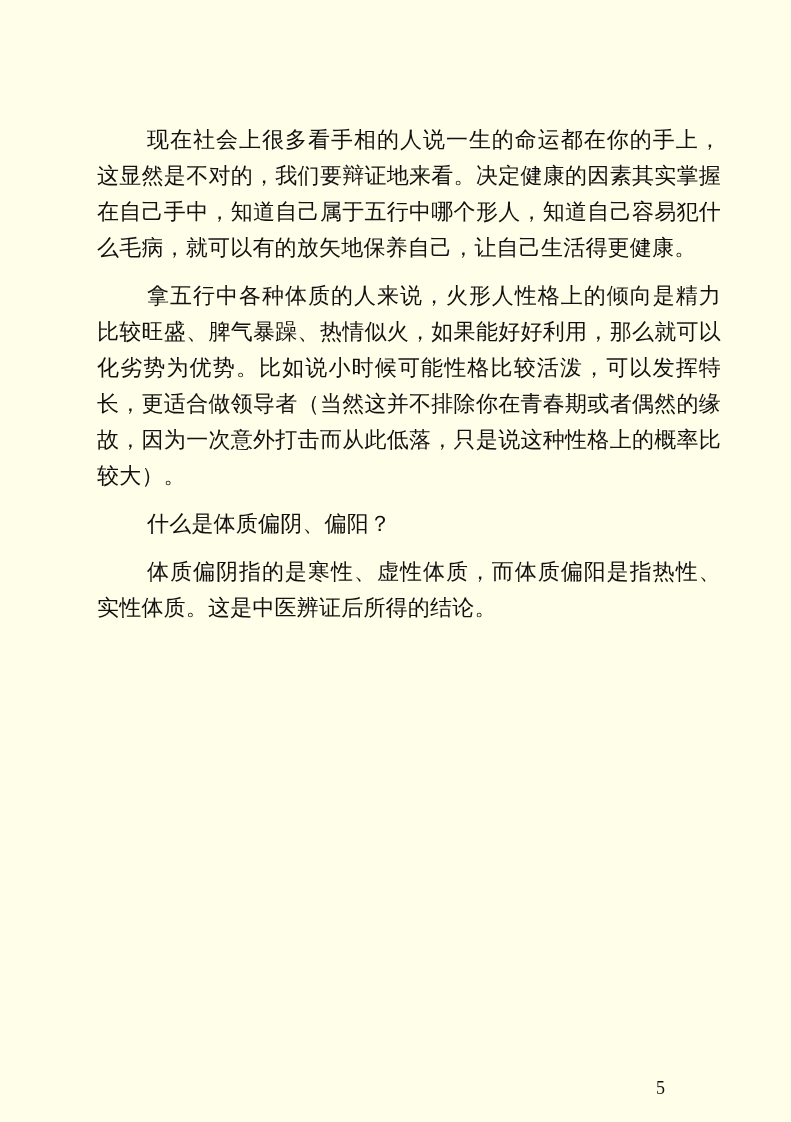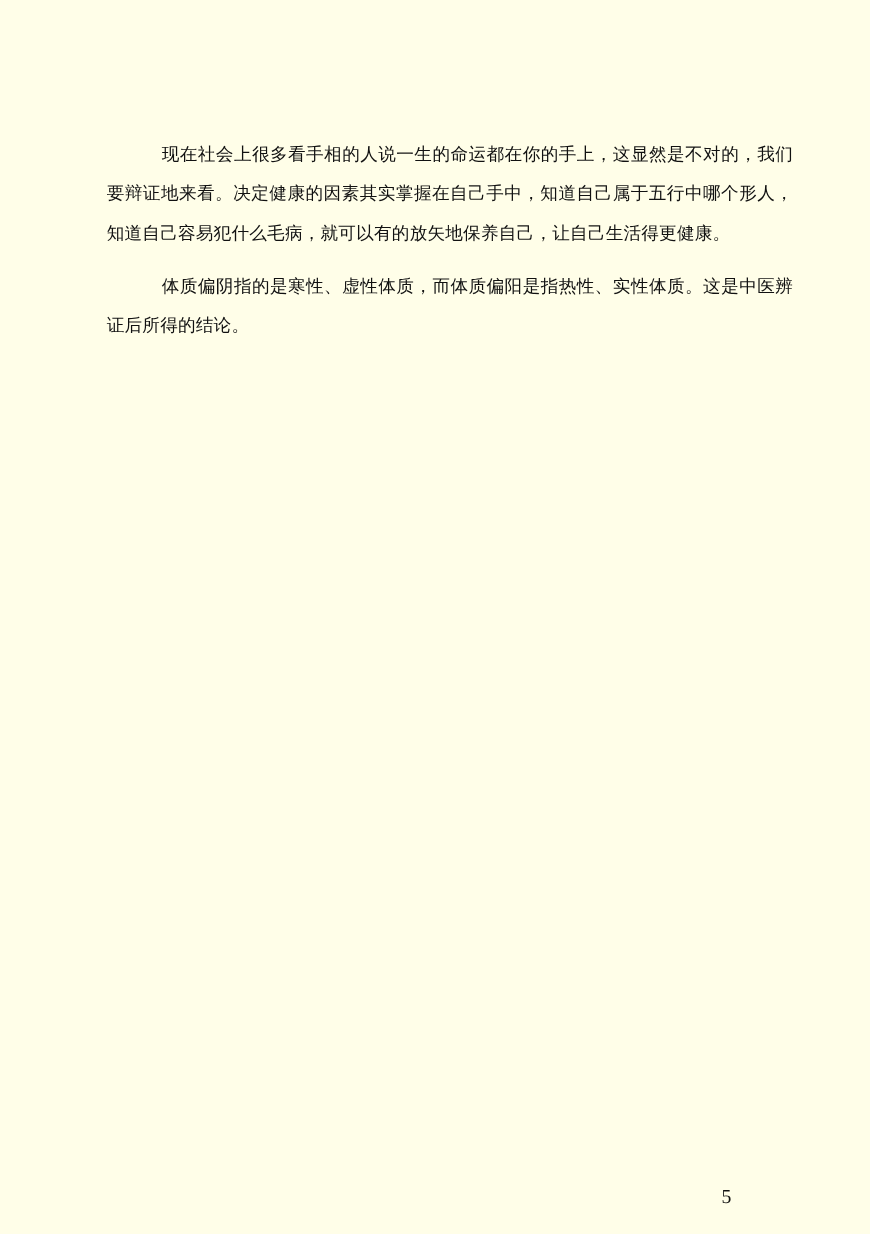--- a/index.html
+++ b/index.html
@@ -16,37 +16,39 @@
       color: #111111;
     }
     .page {
       position: absolute;
       left: 97px;
       top: 122px;
       width: 624px;
     }
     .para {
       margin: 0 0 12px 0;
-      font-size: 16px;
+      font-size: 22px;
       line-height: 36px;
       text-indent: 50px;
       text-align: justify;
       letter-spacing: 0.2px;
       word-break: break-all;
     }
     .page-number {
       position: absolute;
       left: 656px;
       top: 1078px;
       font-family: "Liberation Serif", "DejaVu Serif", serif;
       font-size: 18px;
       color: #111111;
     }
   </style>
 </head>
 <body>
 
 <div class="page">
   <p class="para">现在社会上很多看手相的人说一生的命运都在你的手上，这显然是不对的，我们要辩证地来看。决定健康的因素其实掌握在自己手中，知道自己属于五行中哪个形人，知道自己容易犯什么毛病，就可以有的放矢地保养自己，让自己生活得更健康。</p>
+  <p class="para">拿五行中各种体质的人来说，火形人性格上的倾向是精力比较旺盛、脾气暴躁、热情似火，如果能好好利用，那么就可以化劣势为优势。比如说小时候可能性格比较活泼，可以发挥特长，更适合做领导者（当然这并不排除你在青春期或者偶然的缘故，因为一次意外打击而从此低落，只是说这种性格上的概率比较大）。</p>
+  <p class="para">什么是体质偏阴、偏阳？</p>
   <p class="para">体质偏阴指的是寒性、虚性体质，而体质偏阳是指热性、实性体质。这是中医辨证后所得的结论。</p>
 </div>
 
 <div class="page-number">5</div>
 
 </body></html>

